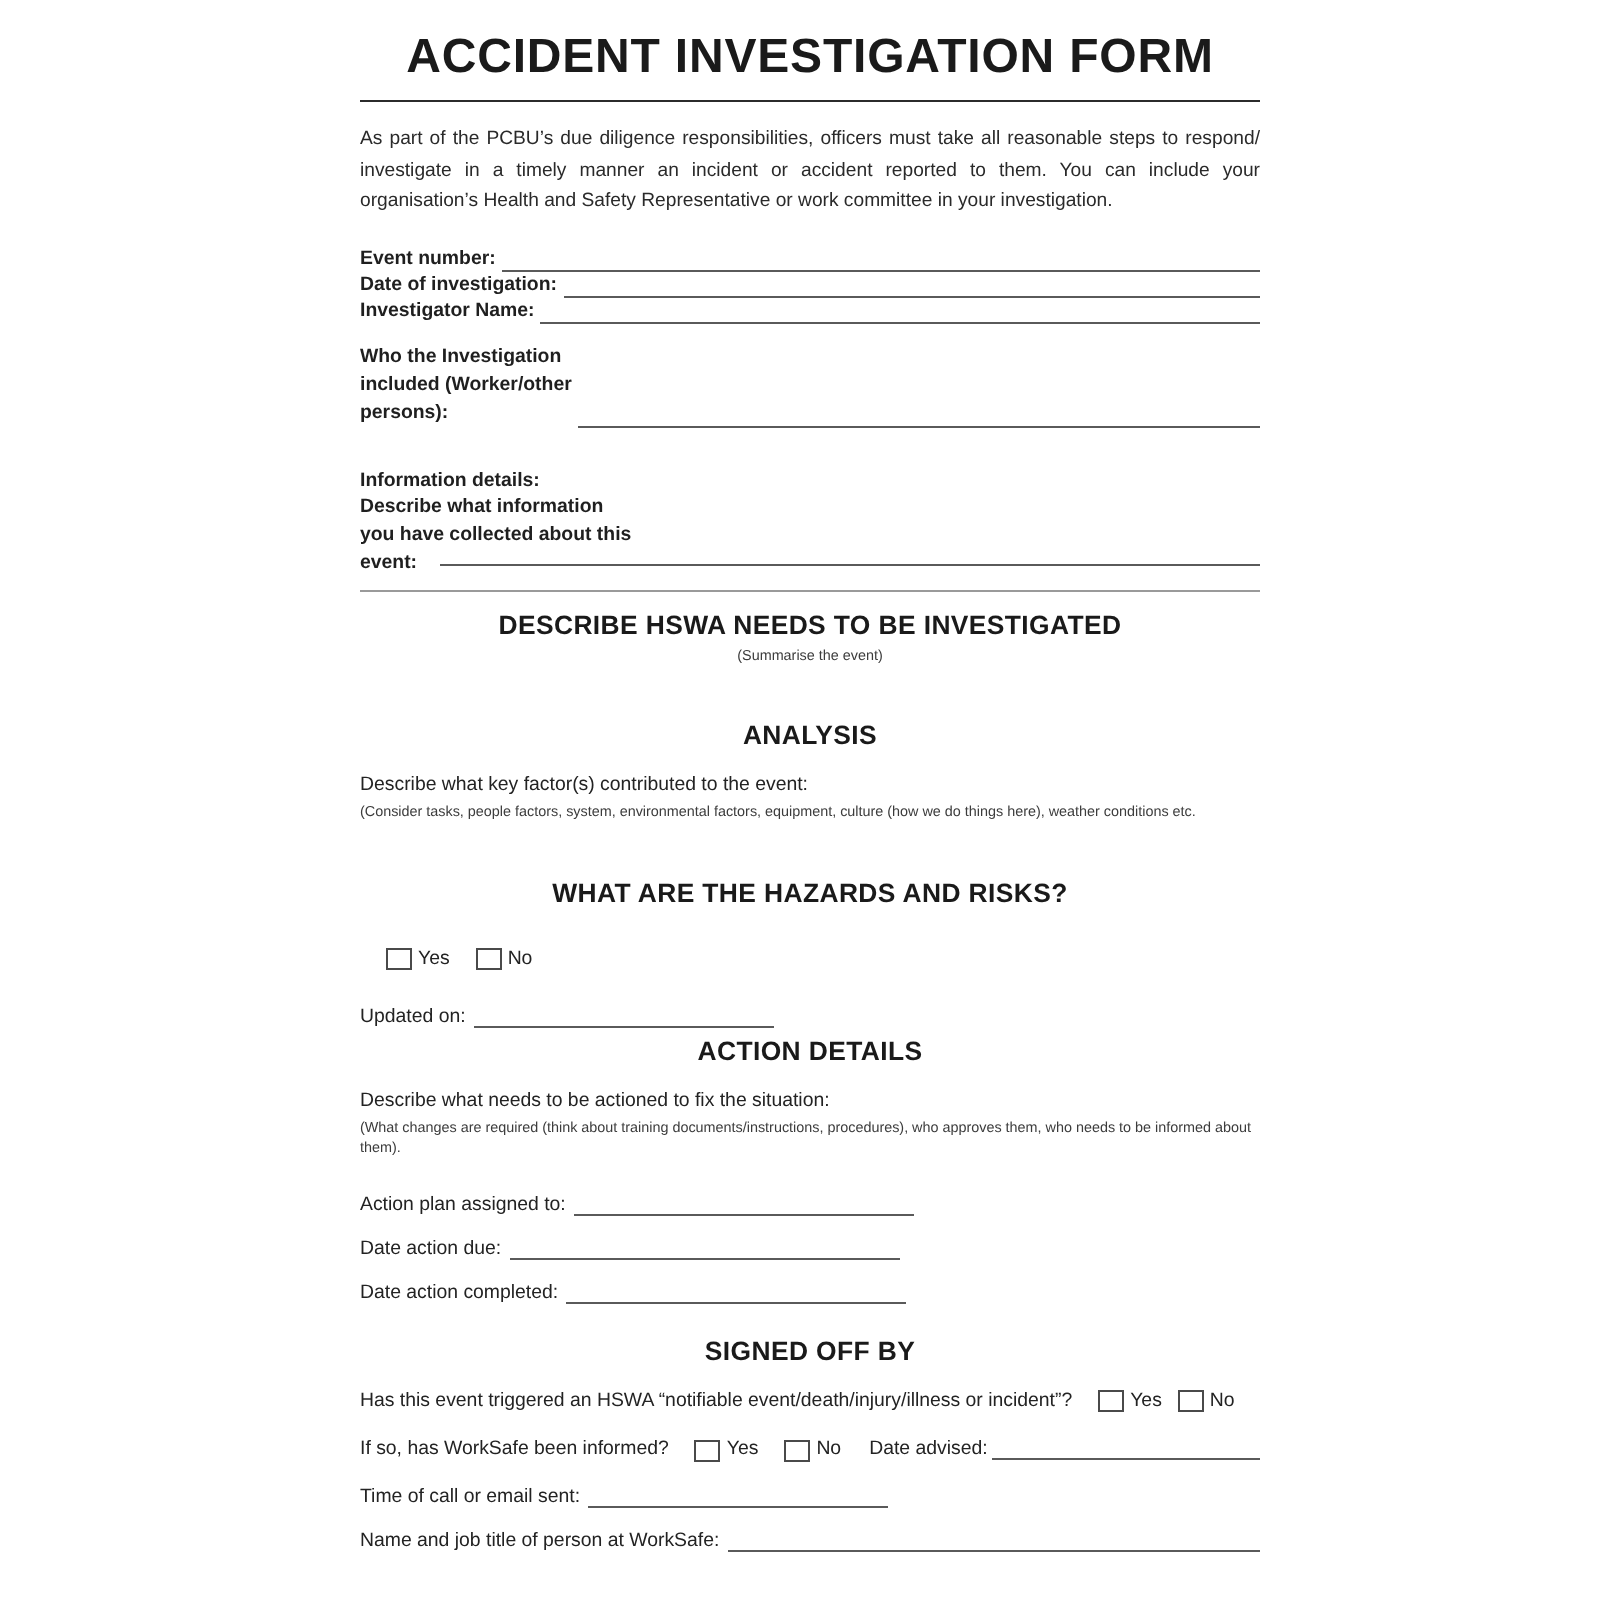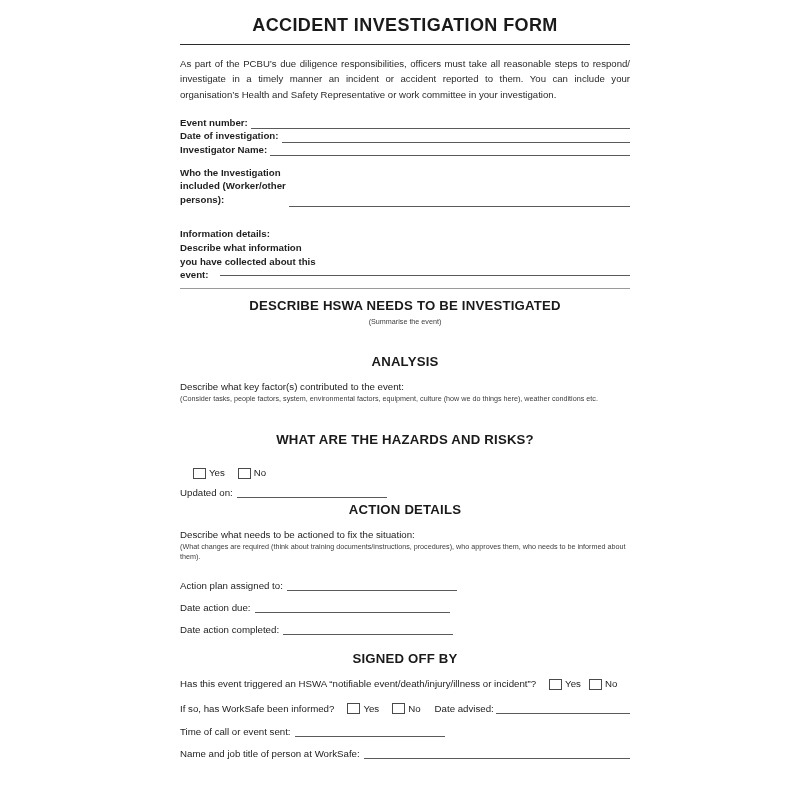--- a/index.html
+++ b/index.html
@@ -23,21 +23,21 @@
   .content {
     position: absolute;
     left: 180px;
     top: 0;
     width: 450px;
   }
 
   
   .doc-title {
     text-align: center;
-    font-size: 18px;
+    font-size: 24px;
     font-weight: bold;
     letter-spacing: 0.4px;
     margin: 16px 0 0 0;
     line-height: 1.1;
     color: #1a1a1a;
   }
   .title-rule {
     border: 0;
     border-top: 1.6px solid #2b2b2b;
     margin: 8px 0 11px 0;
@@ -263,21 +263,21 @@
     <h2 class="sec-heading gap-before">WHAT ARE THE HAZARDS AND RISKS?</h2>
     <div class="spacer-md"></div>
 
     <div class="q-row">
       <span class="cb"></span>
       <span class="cb-label">Yes</span>
       <span class="cb"></span>
       <span class="cb-label">No</span>
     </div>
 
-    <div class="short-row" style="margin-top:7px;margin-bottom:0;">
+    <div class="short-row" style="margin-top:17px;margin-bottom:0;">
       <span class="lbl">Updated on:</span>
       <span class="rule-fixed w150"></span>
     </div>
 
     <h2 class="sec-heading" style="margin-top:4px;">ACTION DETAILS</h2>
     <div class="spacer-sm"></div>
     <p class="prompt">Describe what needs to be actioned to fix the situation:</p>
     <p class="prompt-note">(What changes are required (think about training documents/instructions, procedures), who approves them, who needs to be informed about them).</p>
 
     <div class="spacer-md"></div>
@@ -312,21 +312,21 @@
       <span class="q-text">If so, has WorkSafe been informed?</span>
       <span class="cb"></span>
       <span class="cb-label">Yes</span>
       <span class="cb"></span>
       <span class="cb-label">No</span>
       <span class="inline-label">Date advised:</span>
       <span class="inline-rule"></span>
     </div>
 
     <div class="short-row" style="margin-top:11px;">
-      <span class="lbl">Time of call or event sent:</span>
+      <span class="lbl">Time of call or email sent:</span>
       <span class="rule-fixed w150"></span>
     </div>
 
     <div class="short-row">
       <span class="lbl">Name and job title of person at WorkSafe:</span>
       <span class="rule-fixed" style="flex:1;"></span>
     </div>
 
   </div>
 </div>

